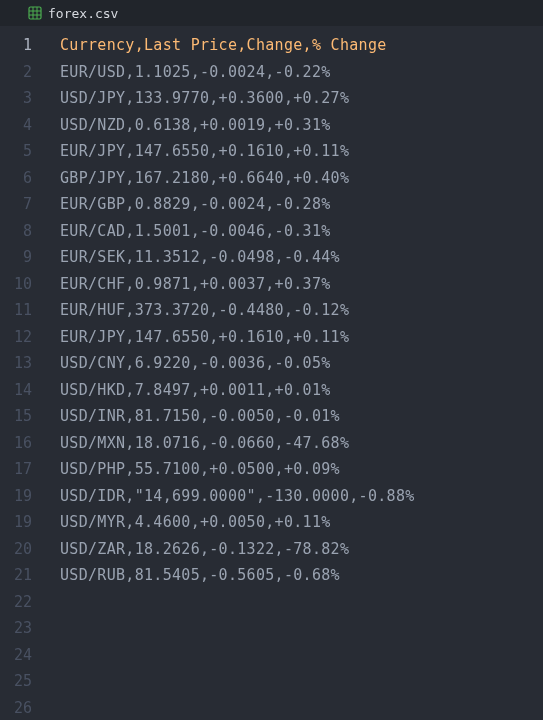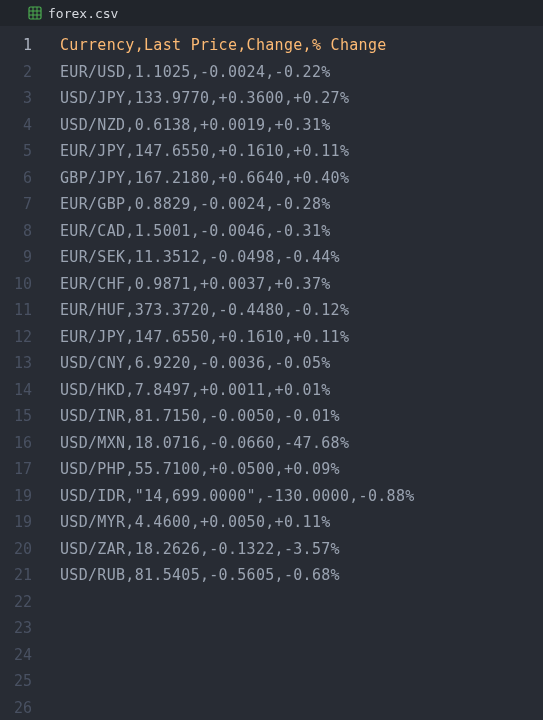--- a/index.html
+++ b/index.html
@@ -133,17 +133,17 @@
       <div class="code-line">EUR/CHF,0.9871,+0.0037,+0.37%</div>
       <div class="code-line">EUR/HUF,373.3720,-0.4480,-0.12%</div>
       <div class="code-line">EUR/JPY,147.6550,+0.1610,+0.11%</div>
       <div class="code-line">USD/CNY,6.9220,-0.0036,-0.05%</div>
       <div class="code-line">USD/HKD,7.8497,+0.0011,+0.01%</div>
       <div class="code-line">USD/INR,81.7150,-0.0050,-0.01%</div>
       <div class="code-line">USD/MXN,18.0716,-0.0660,-47.68%</div>
       <div class="code-line">USD/PHP,55.7100,+0.0500,+0.09%</div>
       <div class="code-line">USD/IDR,"14,699.0000",-130.0000,-0.88%</div>
       <div class="code-line">USD/MYR,4.4600,+0.0050,+0.11%</div>
-      <div class="code-line">USD/ZAR,18.2626,-0.1322,-3.57%</div>
+      <div class="code-line">USD/ZAR,18.2626,-0.1322,-78.82%</div>
       <div class="code-line">USD/RUB,81.5405,-0.5605,-0.68%</div>
       <div class="code-line"></div>
     </div>
 </div>
 
 </body></html>

